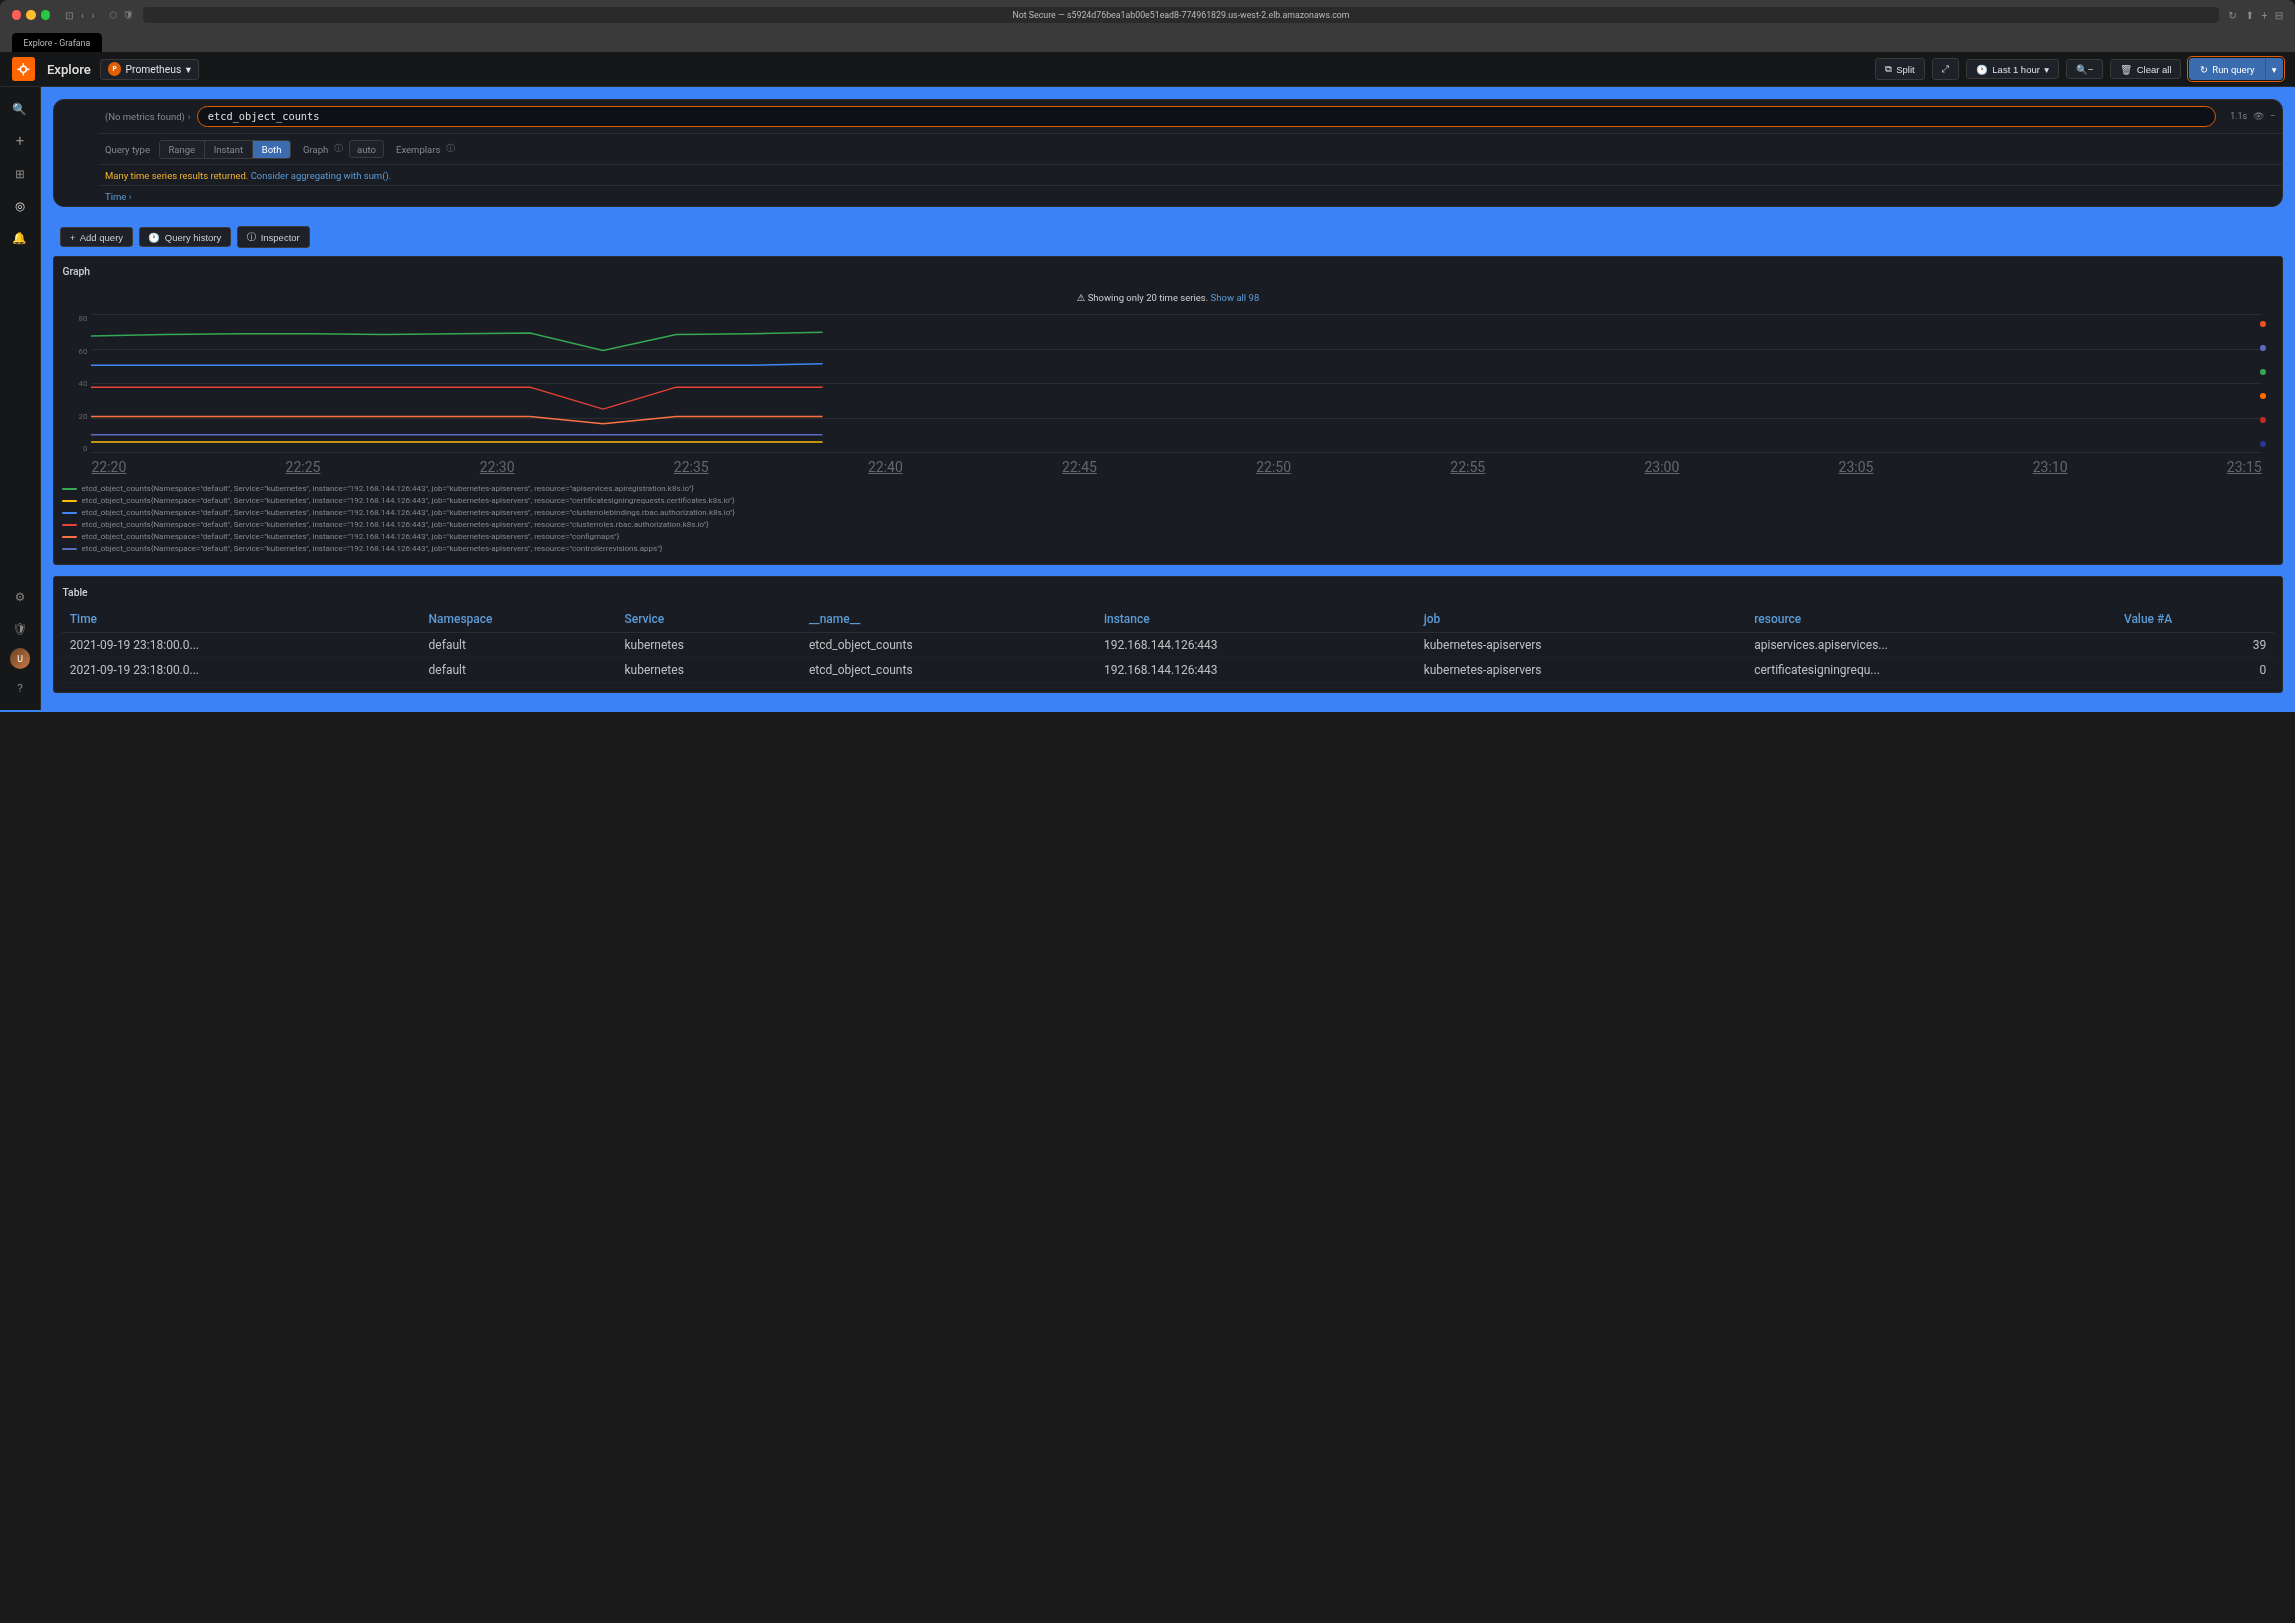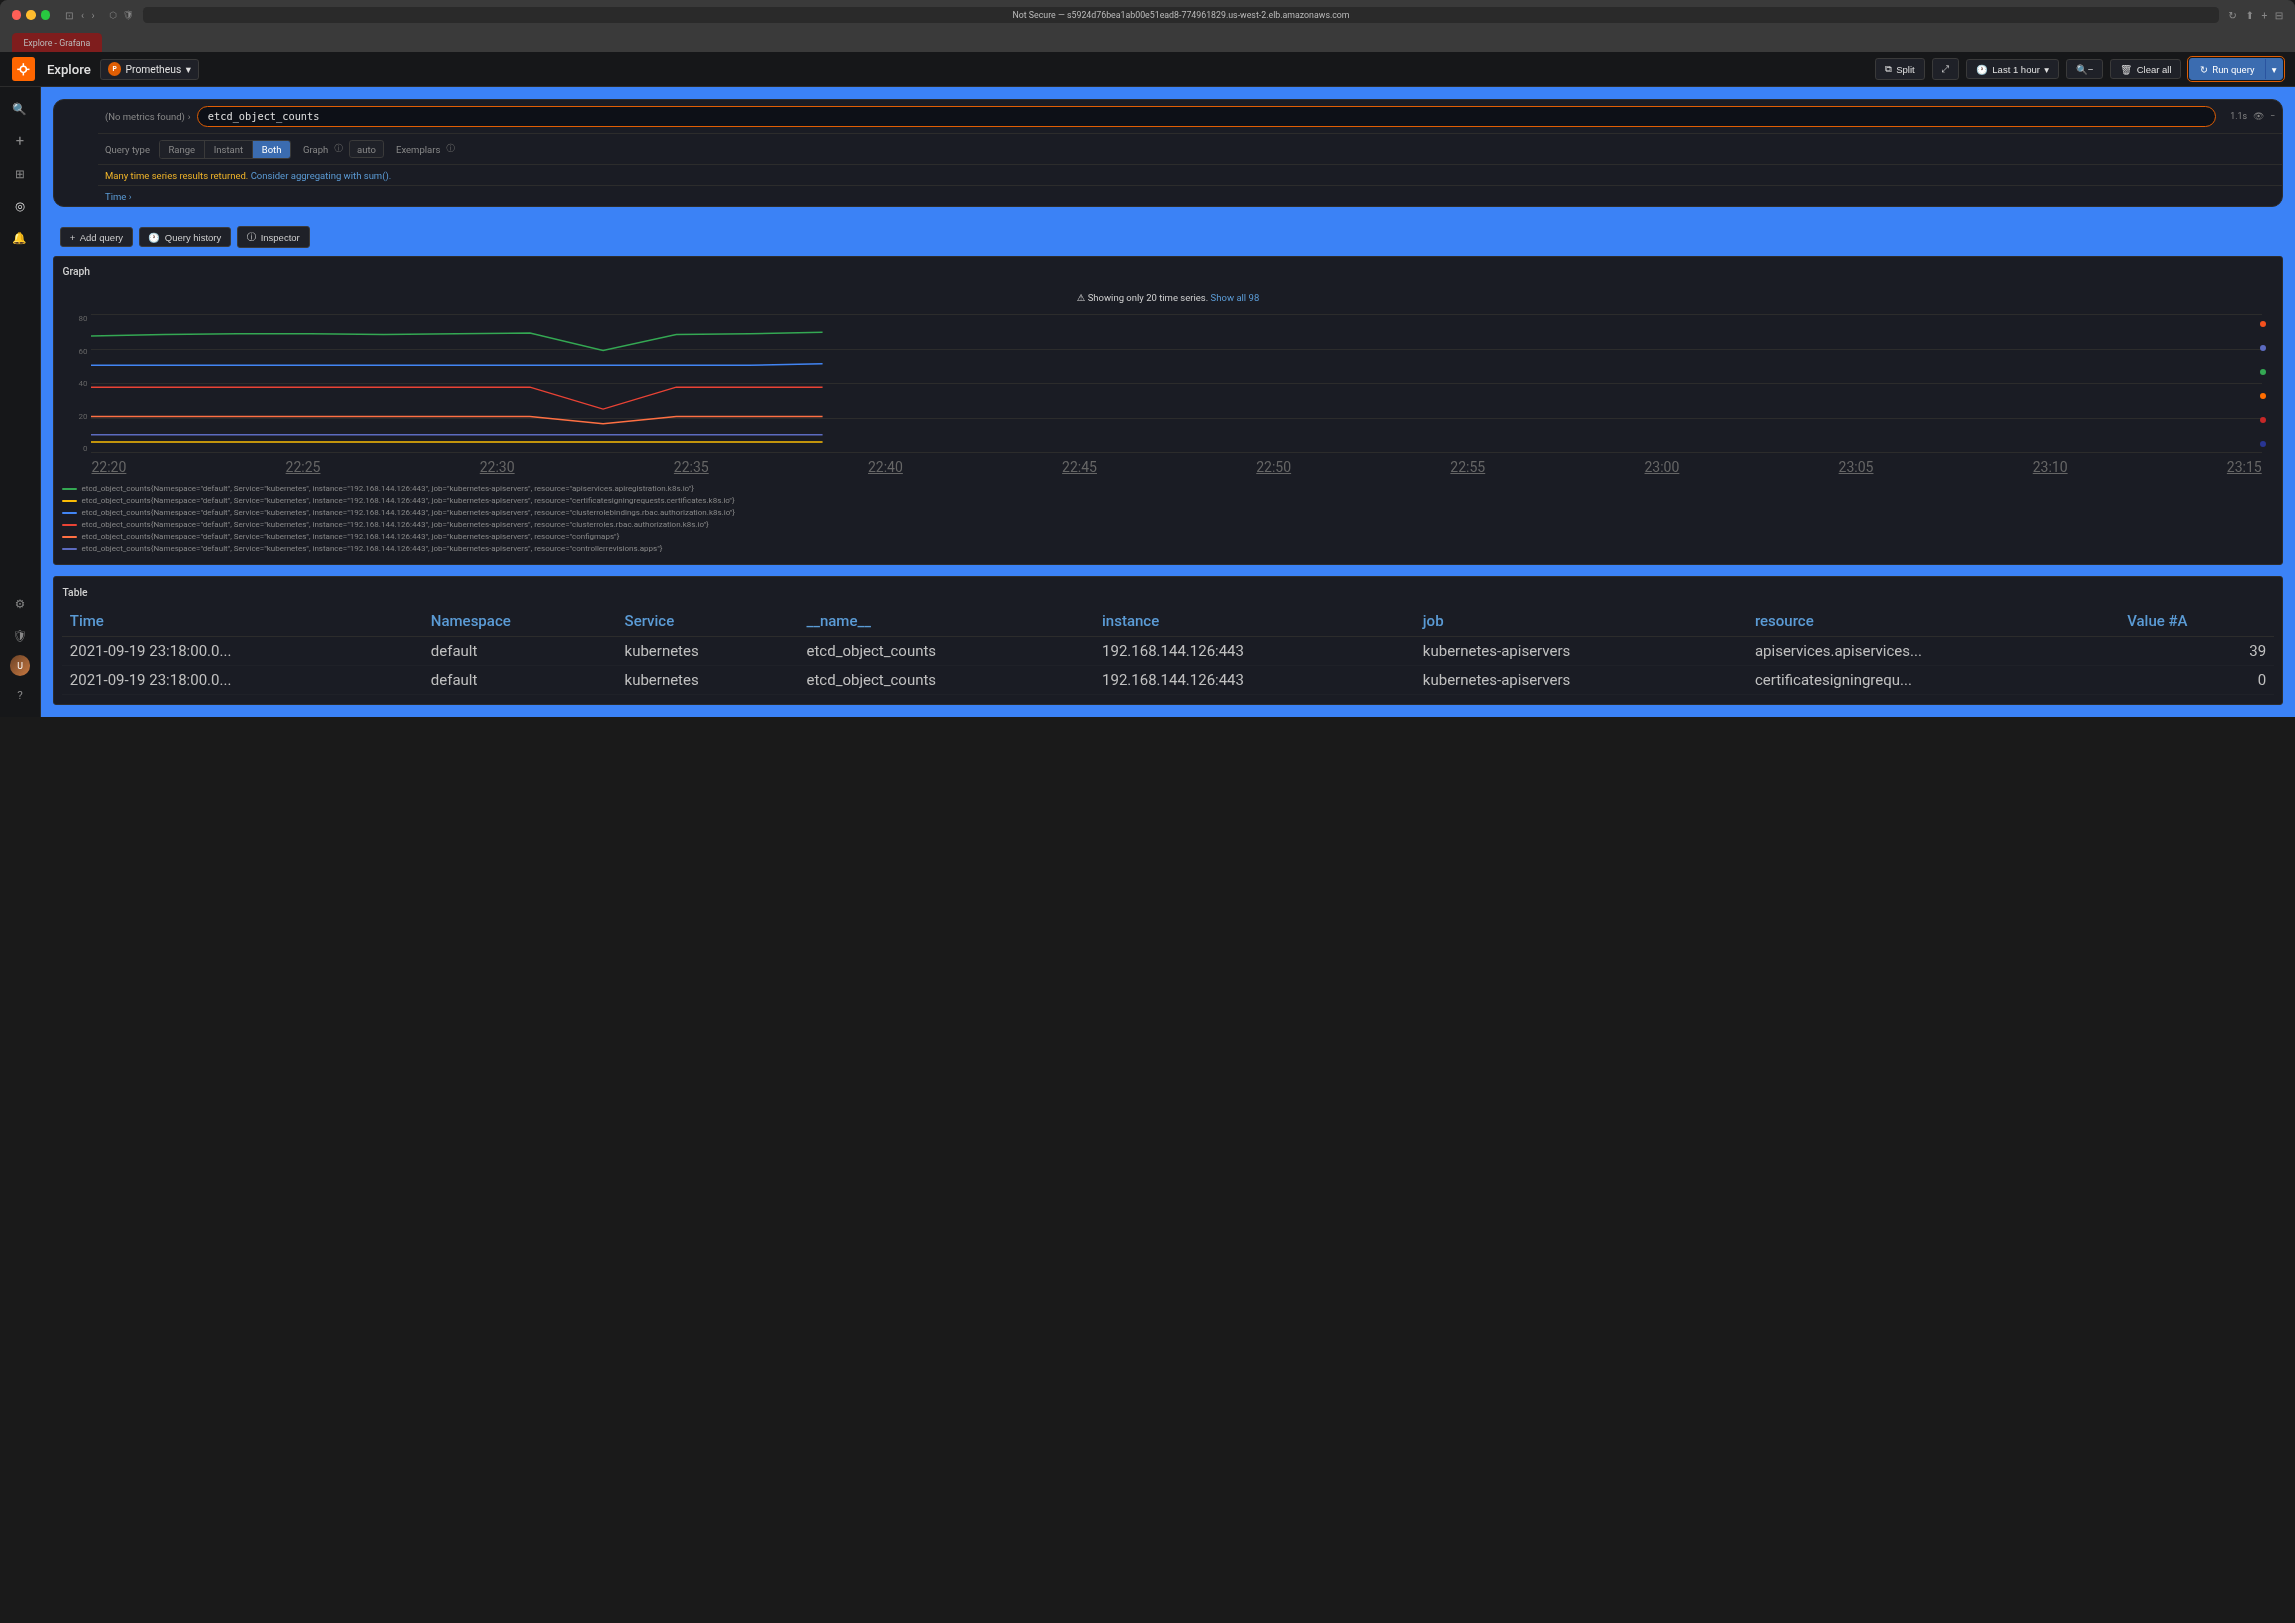--- a/index.html
+++ b/index.html
@@ -59,21 +59,21 @@
       color: #888;
       font-size: 10.3px;
     }
     .browser-tabs {
       display: flex;
       align-items: flex-end;
       gap: 1.5px;
       padding-top: 2.9px;
     }
     .browser-tab {
-      background: #7f1d1d;
+      background: #000000;
       padding: 4.4px 11.7px;
       border-radius: 4.4px 4.4px 0 0;
       font-size: 8.8px;
       color: #bbb;
       display: flex;
       align-items: center;
       gap: 4.4px;
     }
 
     
@@ -497,21 +497,21 @@
     
     .table-section {
       background: #1a1c24;
       border: 0.7px solid #2c2c2c;
       border-radius: 2.9px;
       padding: 8.8px;
     }
     .data-table {
       width: 100%;
       border-collapse: collapse;
-      font-size: 15px;
+      font-size: 12px;
     }
     .data-table th {
       color: #5b9bd5;
       text-align: left;
       padding: 5.9px 7.3px;
       font-weight: 500;
       border-bottom: 0.7px solid #2c2c2c;
     }
     .data-table td {
       padding: 5.1px 7.3px;

